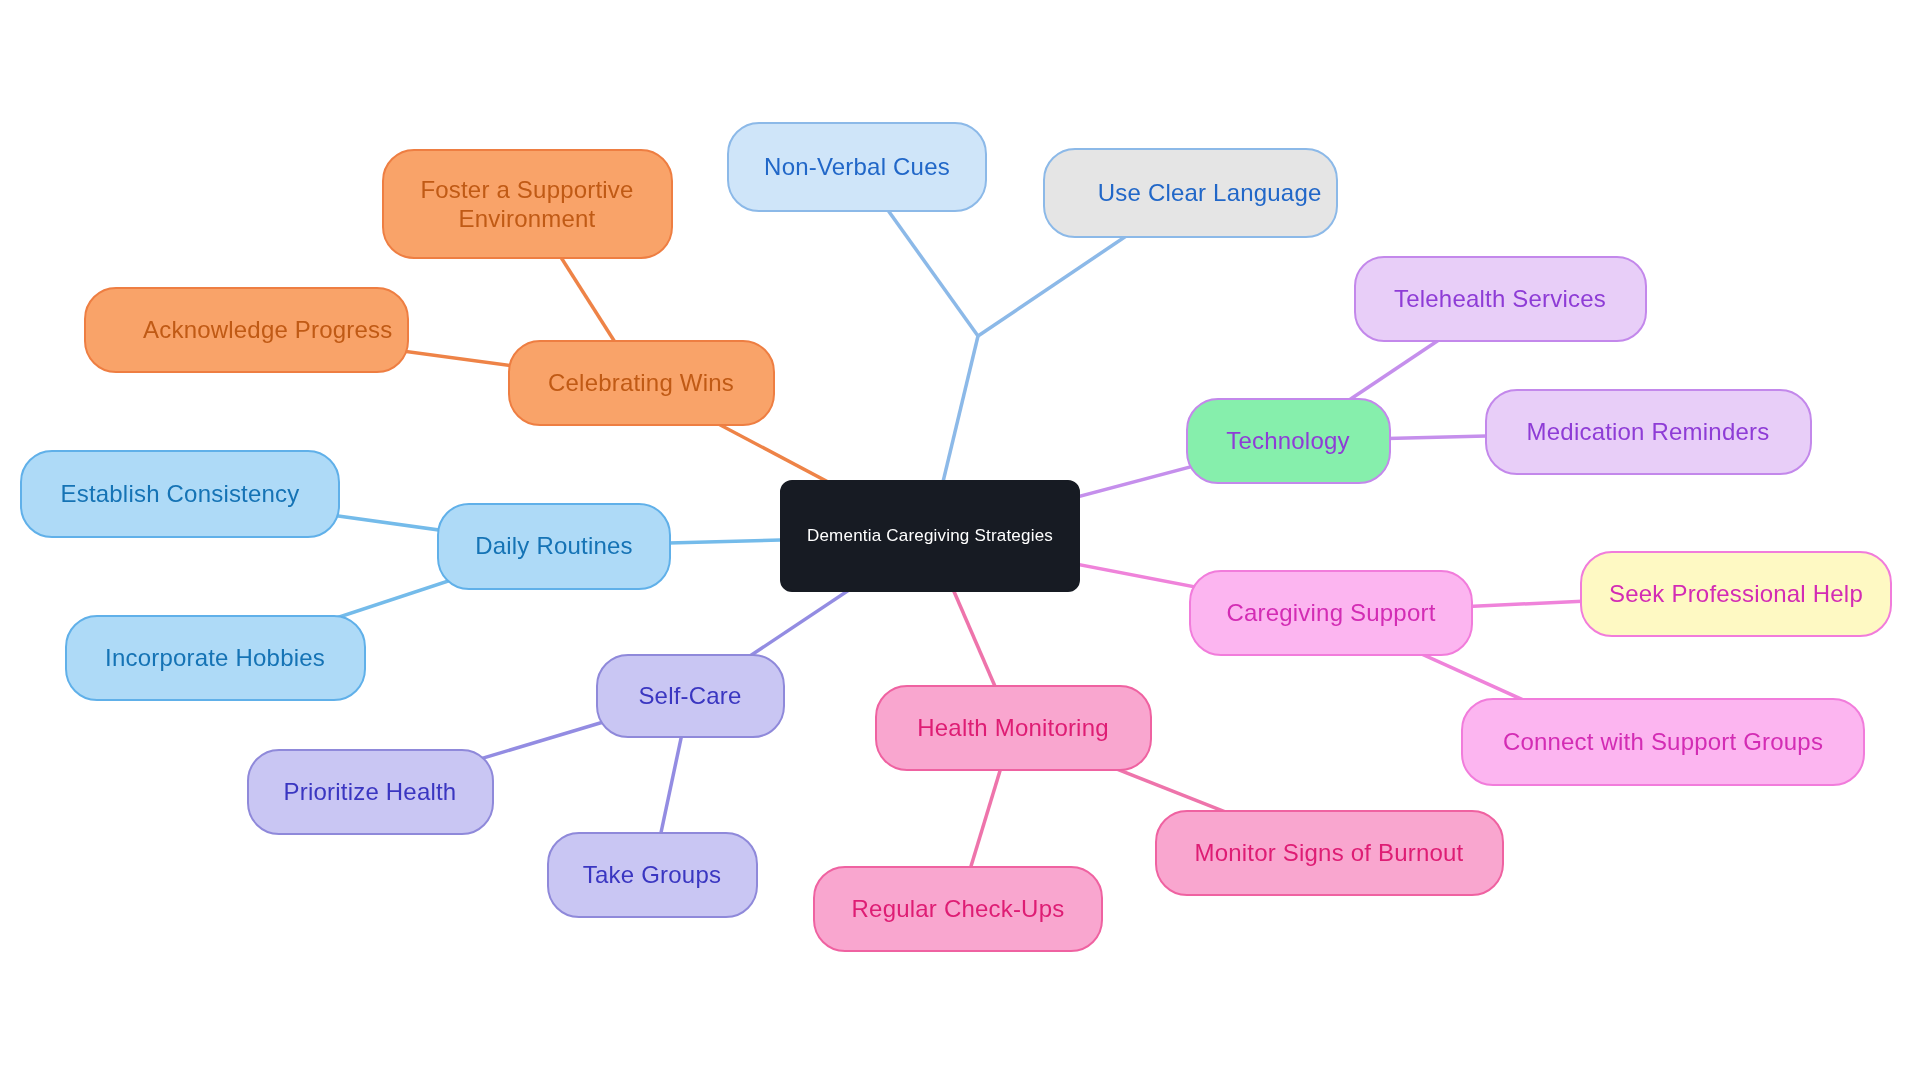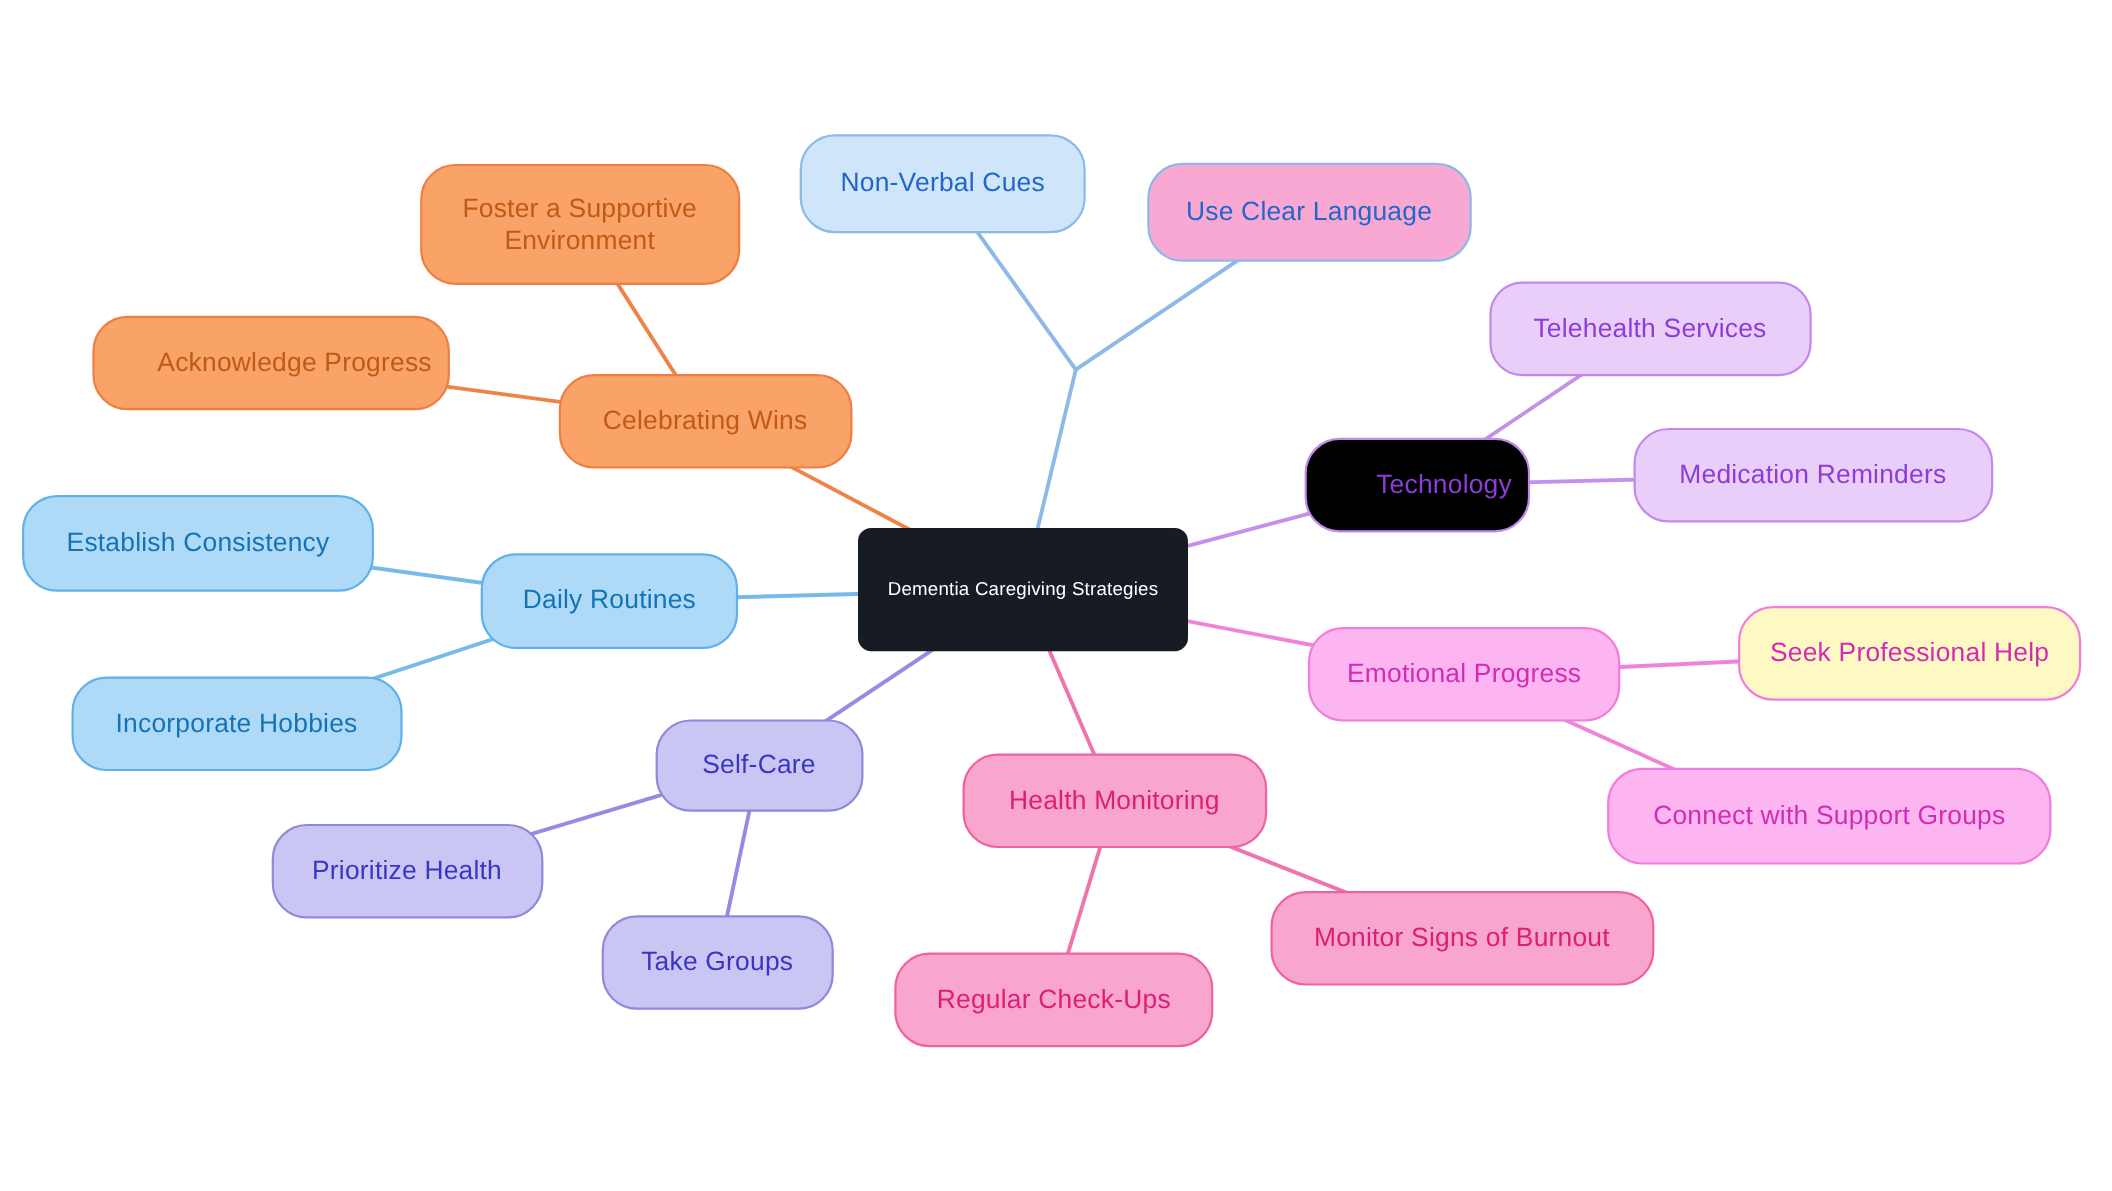--- a/index.html
+++ b/index.html
@@ -74,34 +74,34 @@
       <line x1="641" y1="383" x2="246" y2="330" stroke="#ee8347" stroke-width="3.5"></line>
       <line x1="641" y1="383" x2="527" y2="204" stroke="#ee8347" stroke-width="3.5"></line>
     </svg>
   <div id="nodes">
       <div class="node central" style="left: 780px; top: 480px; width: 300px; height: 112px; background: rgb(23, 27, 35); border-color: rgb(23, 27, 35); color: rgb(255, 255, 255);">
         <span>Dementia Caregiving Strategies</span>
       </div>
       <div class="node" style="left: 727px; top: 122px; width: 260px; height: 90px; background: rgb(207, 229, 249); border-color: rgb(140, 185, 232); color: rgb(33, 103, 200);">
         <span>Non-Verbal Cues</span>
       </div>
-      <div class="node" style="left: 1042.5px; top: 148px; width: 295px; height: 90px; background: #f9a8d4; border-color: rgb(140, 185, 232); color: rgb(33, 103, 200);">
+      <div class="node" style="left: 1042.5px; top: 148px; width: 295px; height: 90px; background: #e5e5e5; border-color: rgb(140, 185, 232); color: rgb(33, 103, 200); justify-content: flex-end;">
         <span>Use Clear Language</span>
       </div>
-      <div class="node" style="left: 1185.5px; top: 398px; width: 205px; height: 86px; background: #000000; border-color: rgb(195, 136, 235); color: rgb(142, 60, 214); justify-content: flex-end;">
+      <div class="node" style="left: 1185.5px; top: 398px; width: 205px; height: 86px; background: #86efac; border-color: rgb(195, 136, 235); color: rgb(142, 60, 214);">
         <span>Technology</span>
       </div>
       <div class="node" style="left: 1353.5px; top: 256px; width: 293px; height: 86px; background: rgb(232, 206, 248); border-color: rgb(195, 136, 235); color: rgb(142, 60, 214); border-radius: 30px;">
         <span>Telehealth Services</span>
       </div>
       <div class="node" style="left: 1484.5px; top: 389px; width: 327px; height: 86px; background: rgb(232, 206, 248); border-color: rgb(195, 136, 235); color: rgb(142, 60, 214);">
         <span>Medication Reminders</span>
       </div>
       <div class="node" style="left: 1189px; top: 570px; width: 284px; height: 86px; background: rgb(252, 181, 240); border-color: rgb(241, 124, 219); color: rgb(211, 44, 180);">
-        <span>Emotional Progress</span>
+        <span>Caregiving Support</span>
       </div>
       <div class="node" style="left: 1580px; top: 551px; width: 312px; height: 86px; background: #fef9c3; border-color: rgb(241, 124, 219); color: rgb(211, 44, 180);">
         <span>Seek Professional Help</span>
       </div>
       <div class="node" style="left: 1414px; top: 698px; width: 404px; height: 88px; background: rgb(252, 181, 240); border-color: rgb(241, 124, 219); color: rgb(211, 44, 180); margin-left: 47px;">
         <span>Connect with Support Groups</span>
       </div>
       <div class="node" style="left: 874.5px; top: 685px; width: 277px; height: 86px; background: rgb(249, 166, 207); border-color: rgb(239, 98, 161); color: rgb(222, 29, 116);">
         <span>Health Monitoring</span>
       </div>

